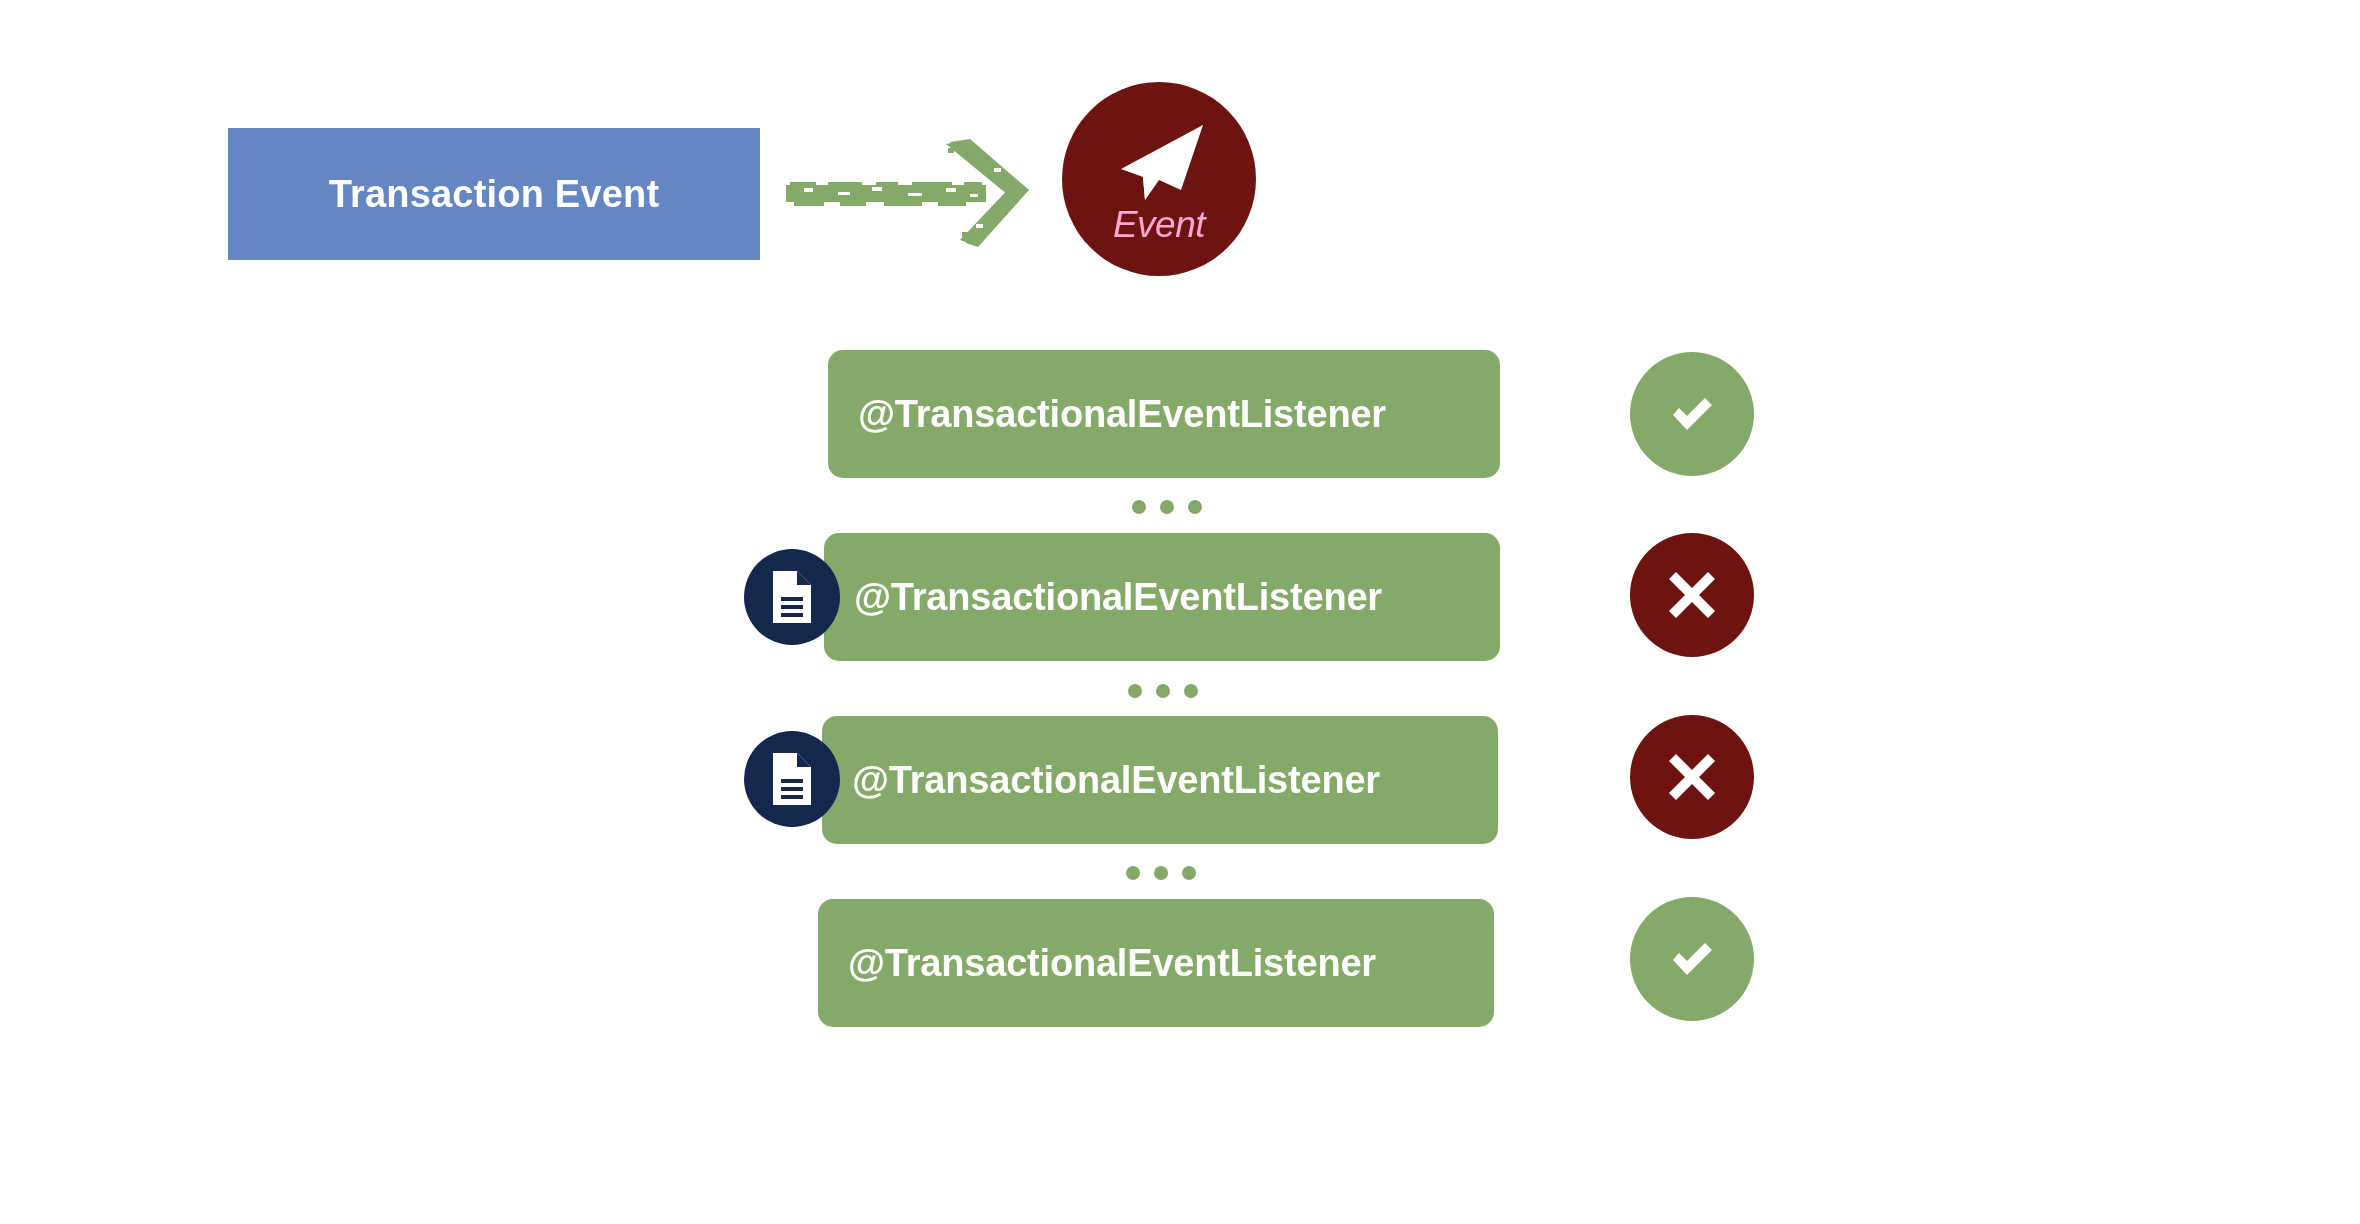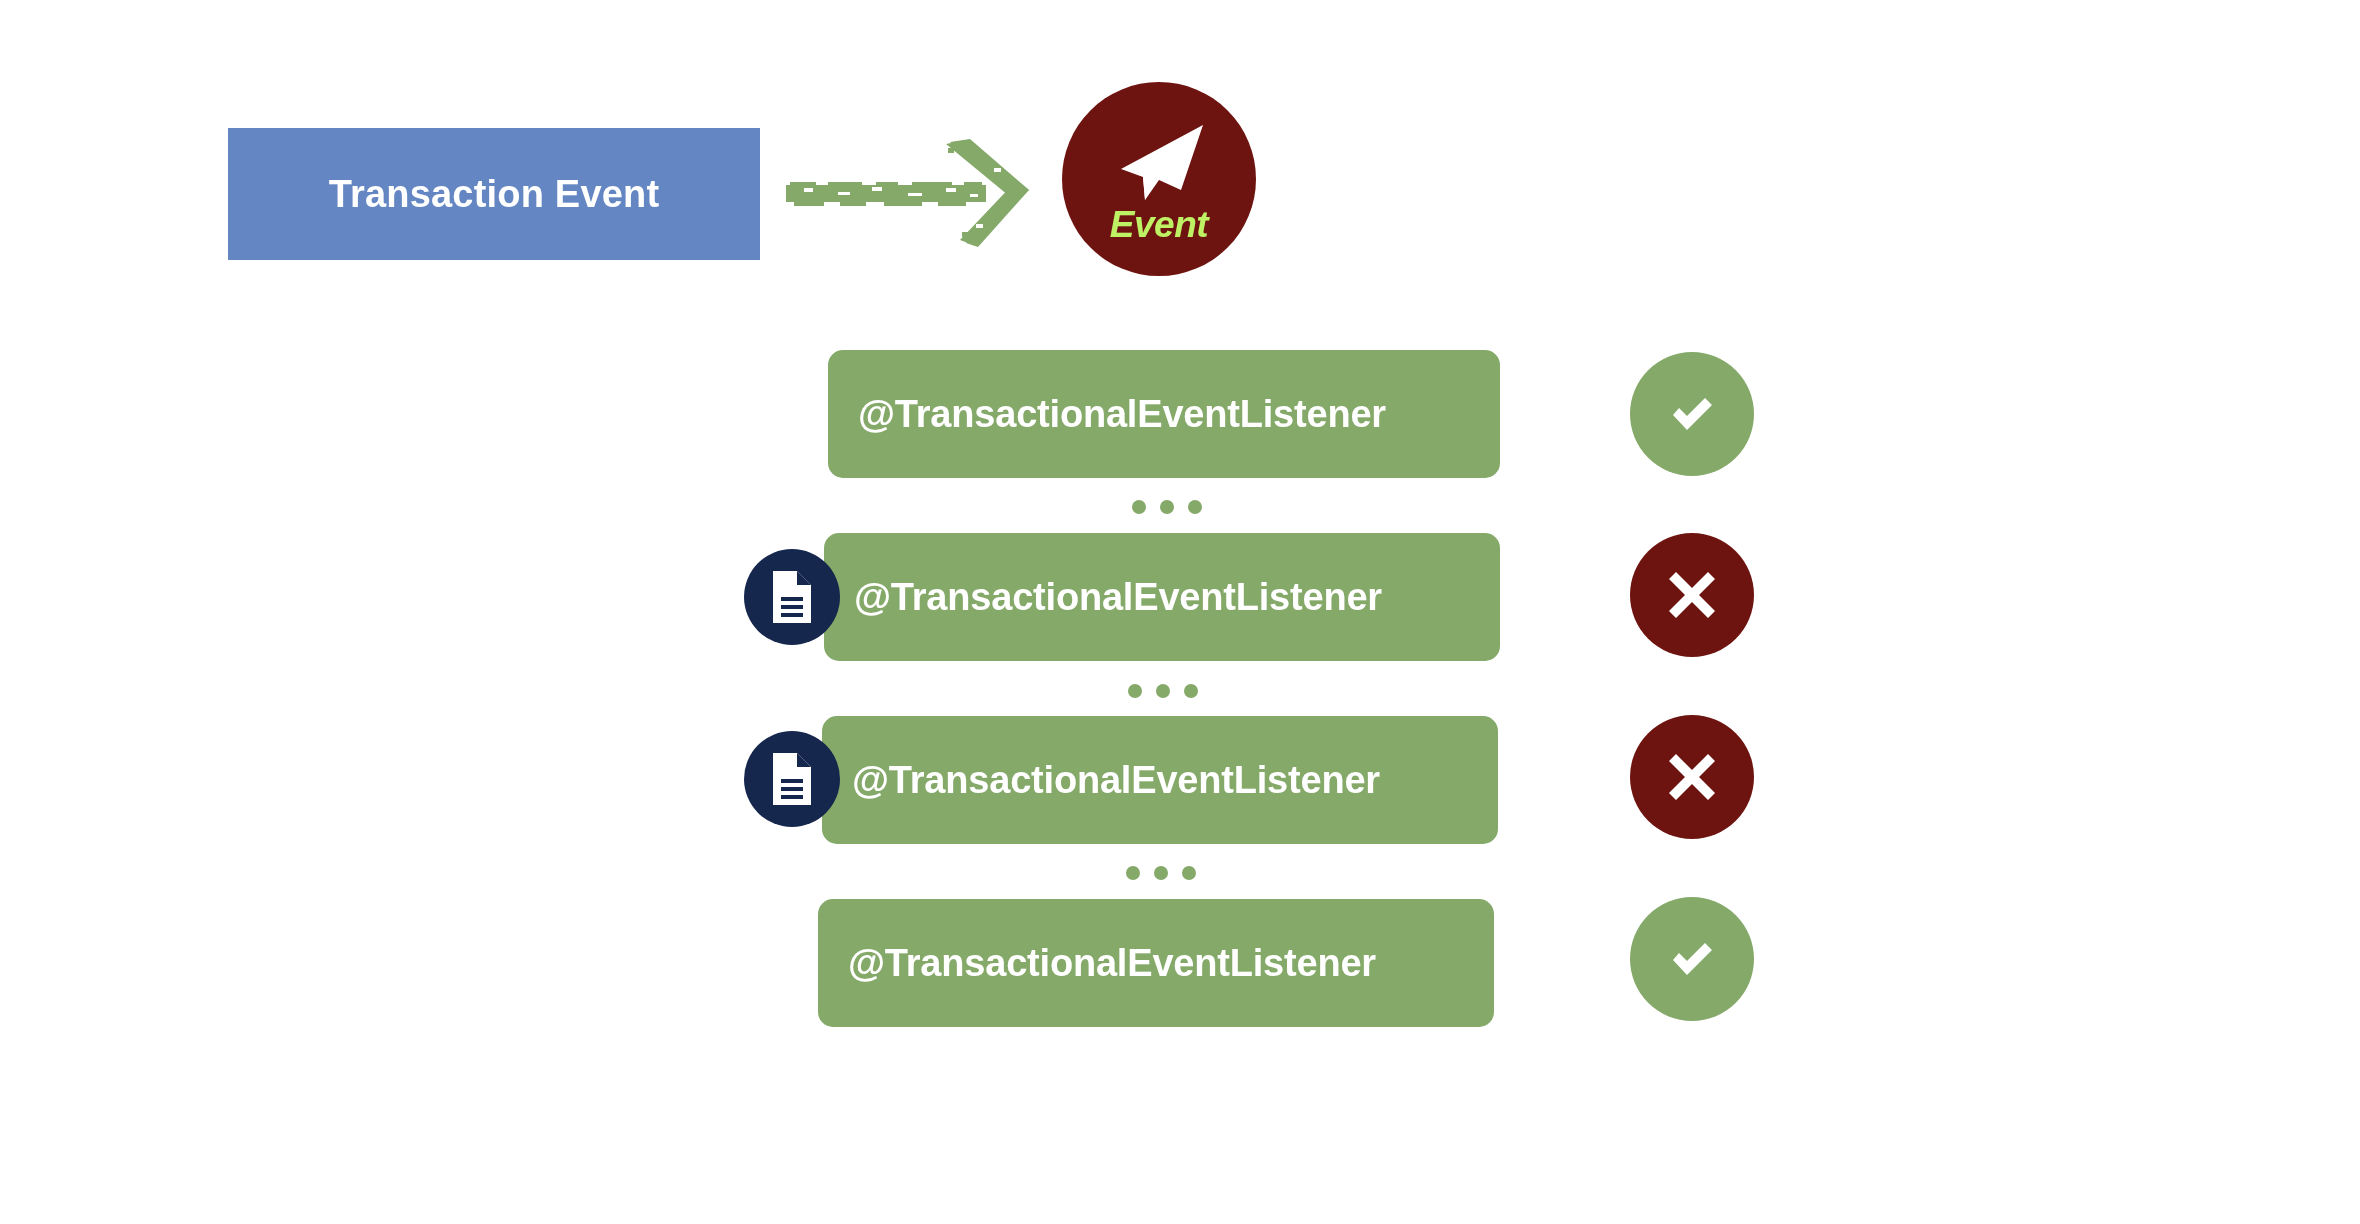--- a/index.html
+++ b/index.html
@@ -62,23 +62,23 @@
     justify-content: center;
   }
   .event-plane {
     width: 92px;
     height: 80px;
     margin-top: 6px;
     margin-left: 4px;
   }
   .event-plane svg { display: block; width: 100%; height: 100%; }
   .event-label {
-    color: #bef264;
+    color: #f9a8d4;
     font-size: 37px;
-    font-weight: bold;
+    font-weight: normal;
     font-style: italic;
     line-height: 1;
     margin-top: 4px;
     letter-spacing: -0.5px;
   }
 
   
   .listener-row {
     position: absolute;
     height: 128px;

